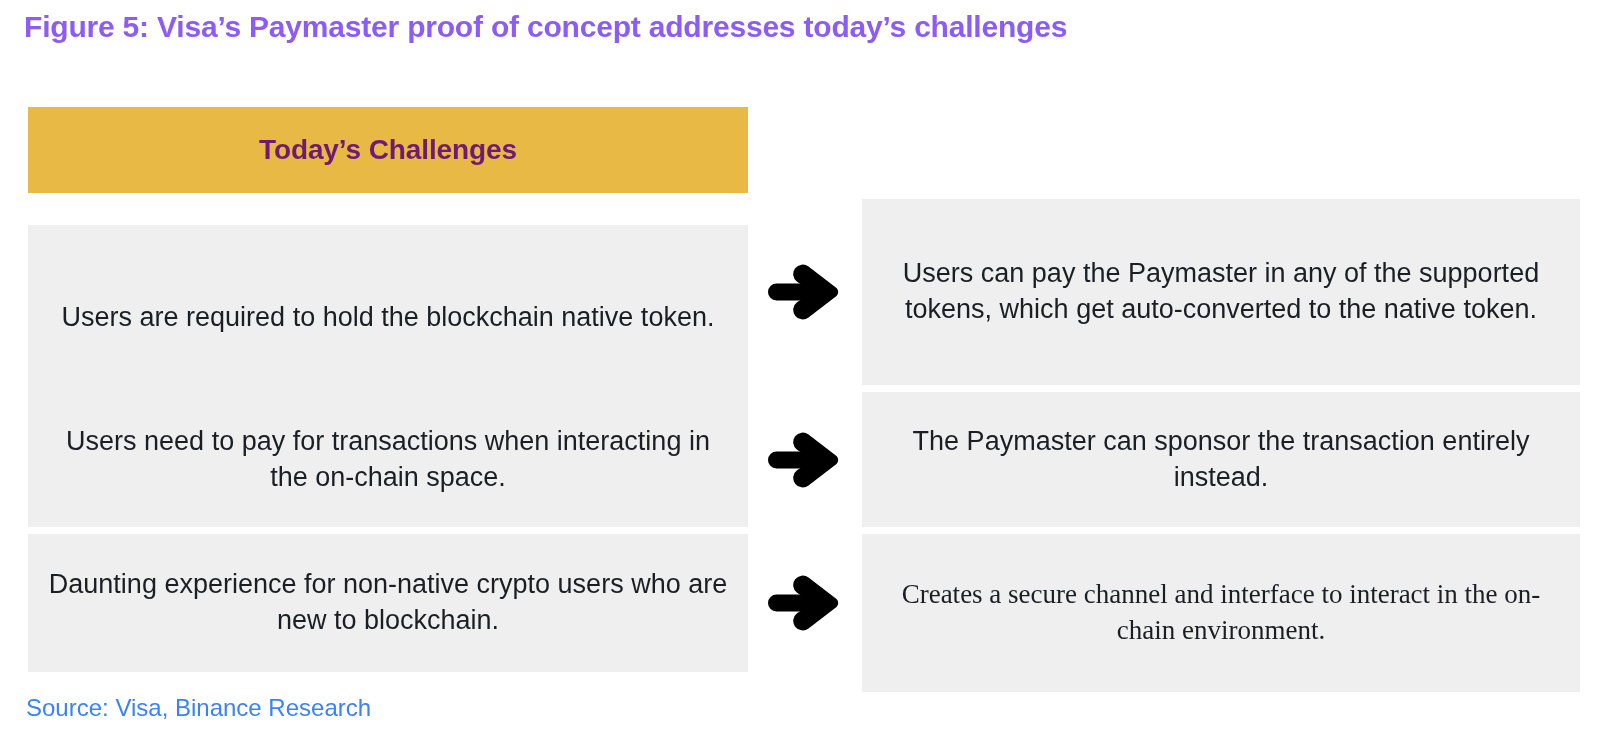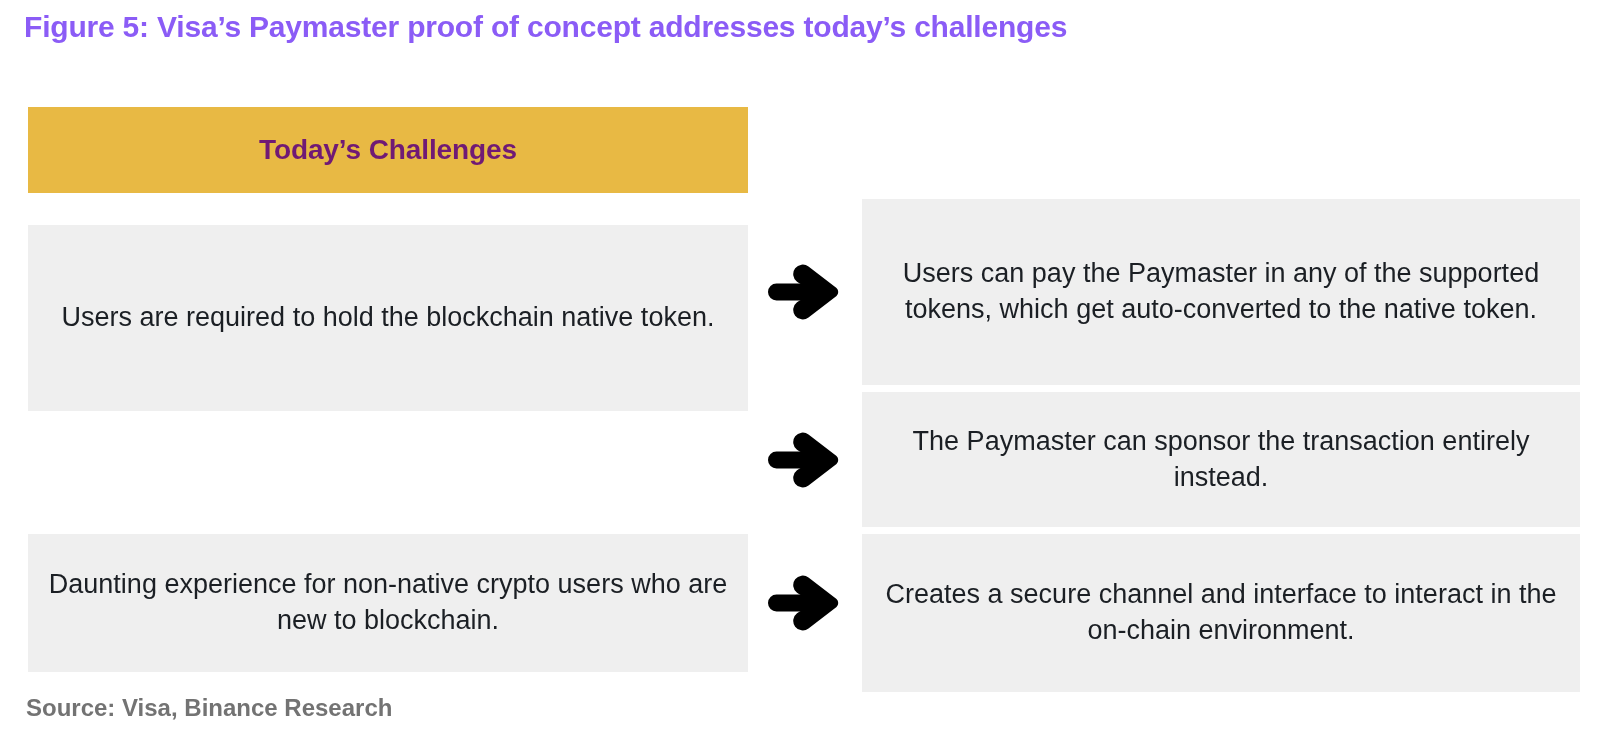--- a/index.html
+++ b/index.html
@@ -102,21 +102,21 @@
   }
 
   
   .col-left  .cell-r0 { top: 92px;  height: 186px; margin-top: 26px; }
   .col-left  .cell-r1 { top: 285px; height: 135px; }
   .col-left  .cell-r2 { top: 427px; height: 138px; align-items: center; }
 
   
   .col-right .cell-r0 { top: 92px;  height: 186px; }
   .col-right .cell-r1 { top: 285px; height: 135px; }
-  .col-right .cell-r2 { top: 427px; height: 158px; }
+  .col-right .cell-r2 { top: 427px; height: 158px; font-family: Liberation Serif, serif; }
 
   
   .arrow-wrap {
     position: absolute;
     left: 0;
     right: 0;
     display: flex;
     align-items: center;
     justify-content: center;
   }
@@ -129,22 +129,22 @@
     height: 62px;
     display: block;
   }
 
   
   .source-note {
     position: absolute;
     left: 26px;
     top: 694px;
     font-size: 24px;
-    color: #737373;
-    font-weight: 700;
+    color: #3b82f6;
+    font-weight: 400;
     white-space: nowrap;
   }
 </style>
 </head>
 <body>
 
 <div class="figure-root">
 
   <div class="figure-title">Figure 5: Visa’s Paymaster proof of concept addresses today’s challenges</div>
 
@@ -152,20 +152,23 @@
 
     <div class="col col-left">
       <div class="col-header">
         <span class="col-header-text">Today’s Challenges</span>
       </div>
 
       <div class="cell cell-r0">
         <span class="cell-text">Users are required to hold the blockchain native token.</span>
       </div>
 
+      <div class="cell cell-r1">
+        <span class="cell-text">Users need to pay for transactions when interacting in the on-chain space.</span>
+      </div>
 
       <div class="cell cell-r2">
         <span class="cell-text">Daunting experience for non-native crypto users who are new to blockchain.</span>
       </div>
     </div>
 
     <div class="arrow-col">
 
       <div class="arrow-wrap arrow-r0">
         <svg class="arrow-glyph" viewBox="0 0 78 62" aria-hidden="true">

